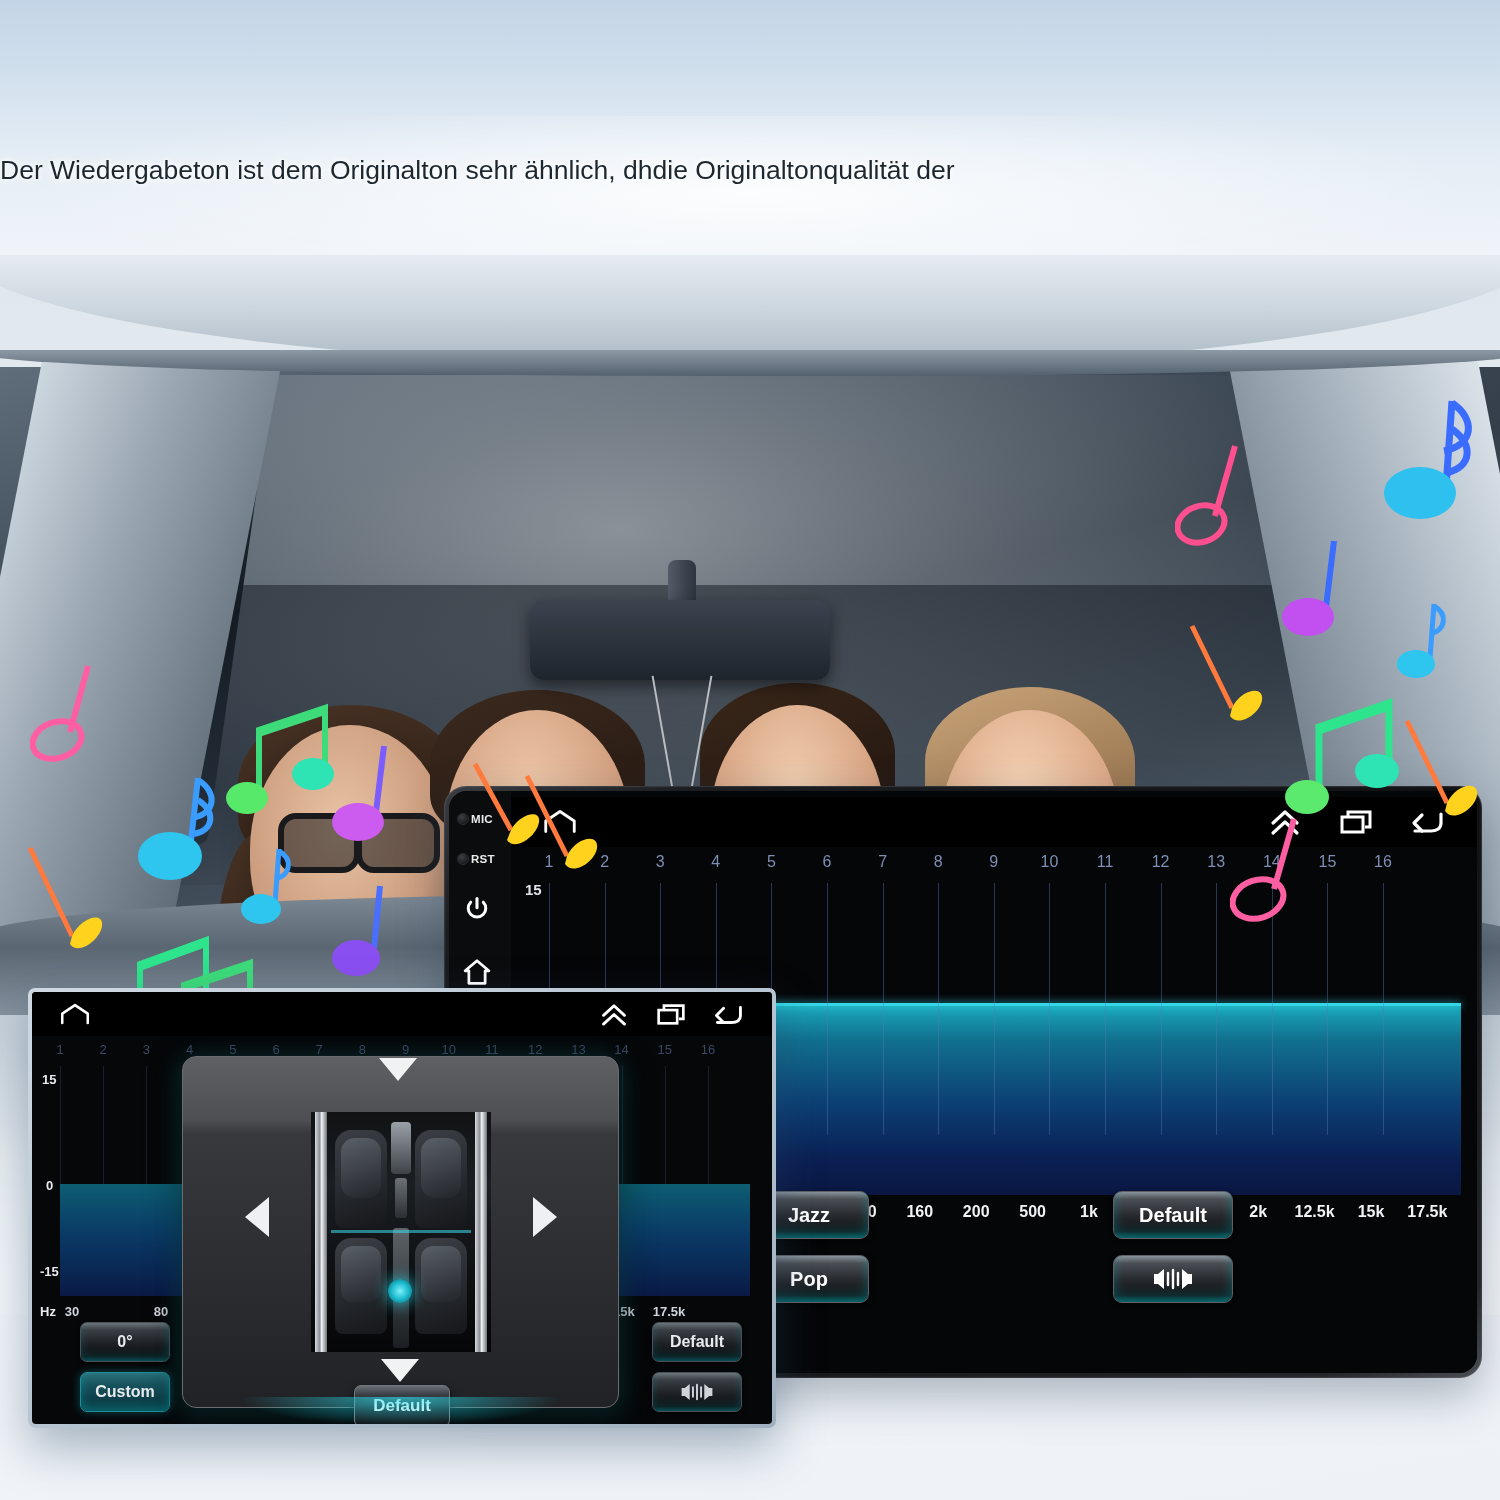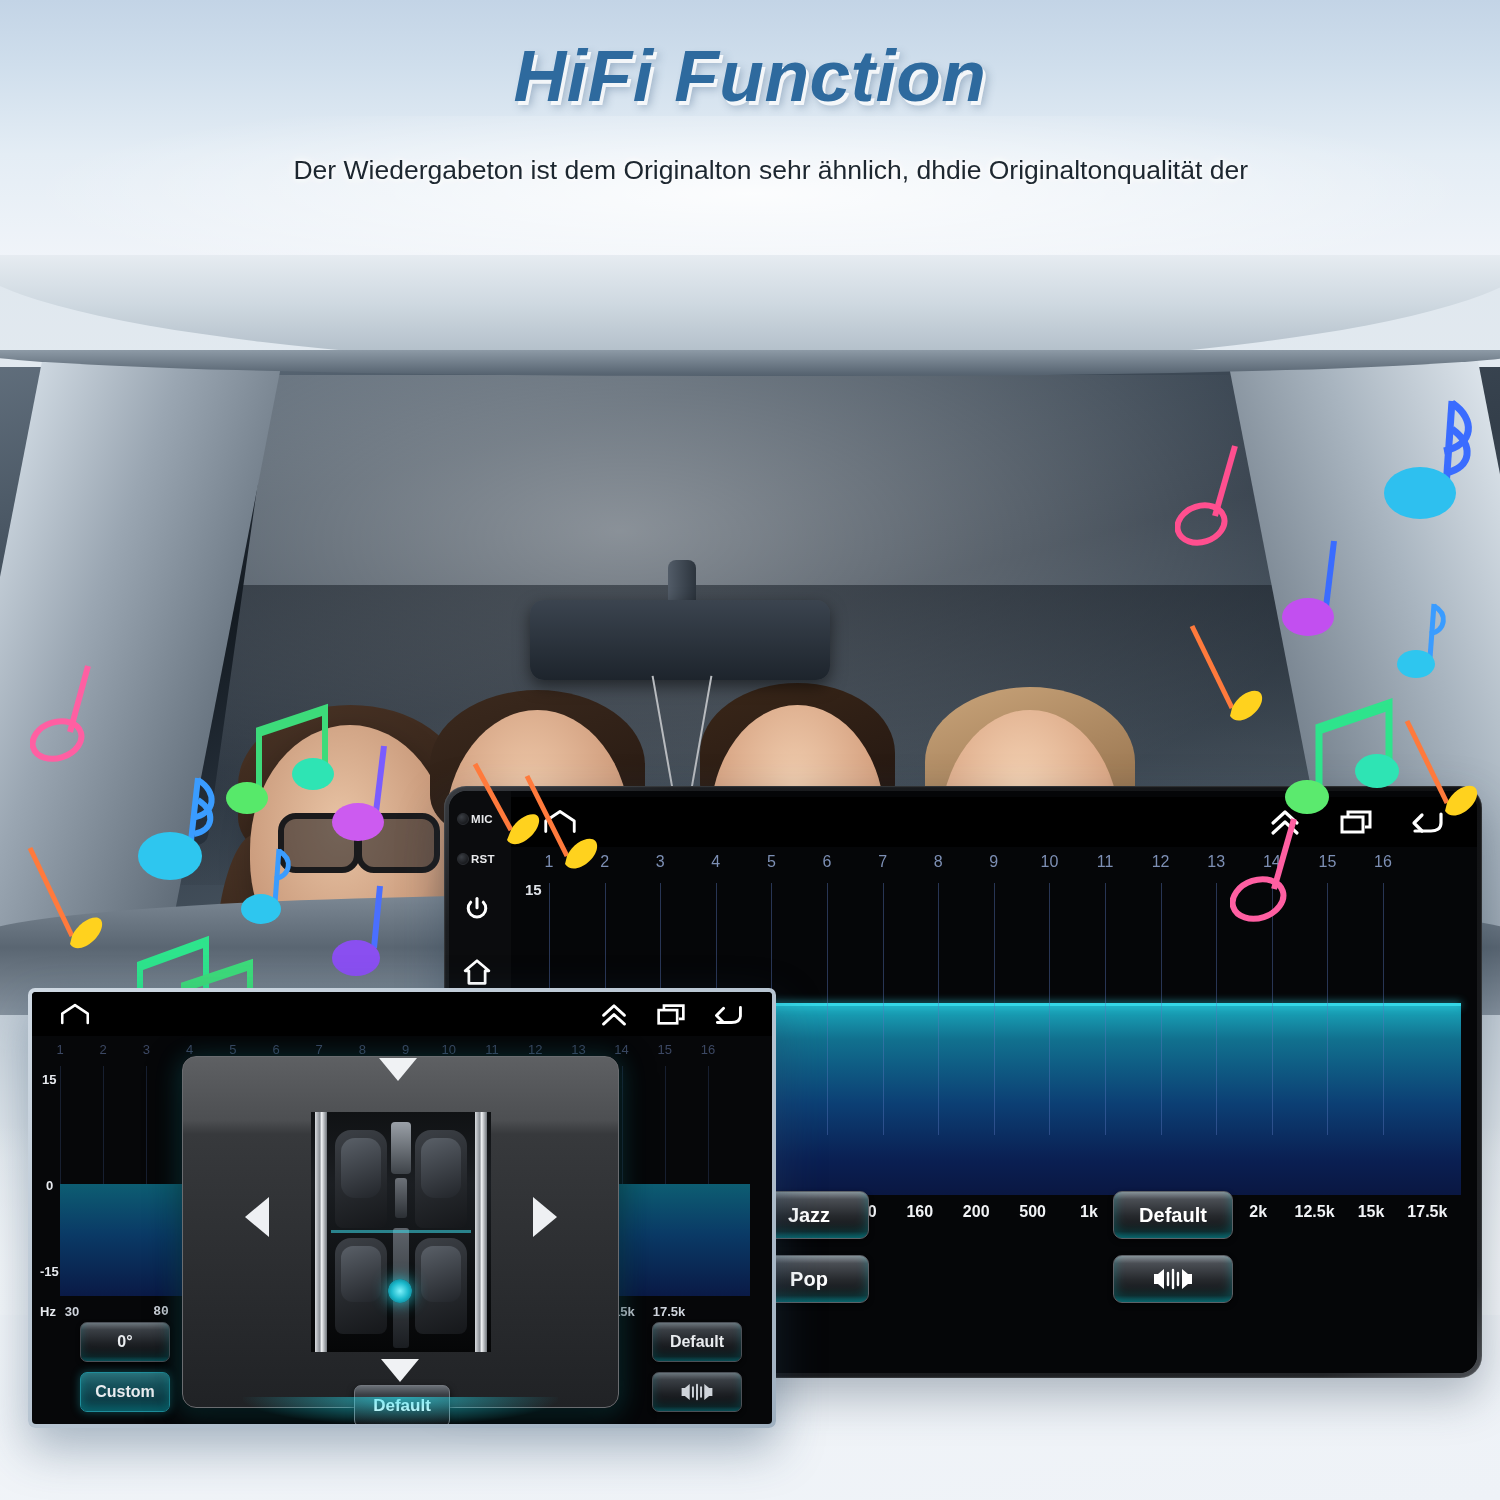--- a/index.html
+++ b/index.html
@@ -12,21 +12,21 @@
   #header{position:absolute;left:0;top:0;width:1500px;height:258px;
     background:linear-gradient(180deg,#c3d4e6 0%, #cfdeec 25%, #e4edf5 60%, #f0f4f9 100%);
     overflow:hidden;}
   #header:after{content:"";position:absolute;left:-5%;top:45%;width:110%;height:75%;
     background:radial-gradient(ellipse at 50% 40%, rgba(255,255,255,.85), rgba(255,255,255,0) 62%);}
   #title{position:absolute;left:0;top:34px;width:1500px;text-align:center;
     font-size:73px;font-weight:bold;font-style:italic;letter-spacing:.5px;
     color:#2e6a9e;
     text-shadow:3px 4px 0 rgba(255,255,255,.85), 5px 6px 9px rgba(90,120,150,.45);
     z-index:3;}
-  .subline{position:absolute;width:1248px;text-align:right;color:#1d2730;
+  .subline{position:absolute;width:1248px;text-align:left;color:#1d2730;
     font-size:26.5px;z-index:3;
     text-shadow:0 0 10px #ffffff,0 0 16px #ffffff,0 0 4px #ffffff;}
   #sub1{top:155px;}
   #sub2{top:203px;}
 
   
   #photo{position:absolute;left:0;top:255px;width:1500px;height:1060px;overflow:hidden;}
   .pl{position:absolute;}
   
   #sky{left:0;top:0;width:1500px;height:1060px;
@@ -215,21 +215,20 @@
   #dlgglow{position:absolute;left:60px;top:340px;width:315px;height:28px;
     background:radial-gradient(ellipse at 50% 0%, rgba(40,220,235,.65), rgba(40,220,235,0) 72%);}
   #centerdot{position:absolute;left:205px;top:222px;width:24px;height:24px;border-radius:50%;
     background:radial-gradient(circle,#7ff1fb 0%,#1bb9cc 50%,#0a5f6c 100%);
     box-shadow:0 0 16px rgba(45,220,235,.95);}
 </style>
 </head>
 <body>
 
 <div id="header">
-  <div id="title">HiFi Function</div>
   <div class="subline" id="sub1">Der Wiedergabeton ist dem Originalton sehr ähnlich, dhdie Originaltonqualität der</div>
 </div>
 
 <div id="photo">
   <div class="pl" id="sky"></div>
   <div class="pl" id="glass"></div>
   <div class="pl" id="glassglow"></div>
   <div class="pl" id="intdark"></div>
   <div class="pl person" id="p1hair"></div>
   <div class="pl person" id="p1hair2"></div>
@@ -611,21 +610,21 @@
           <div class="fbandgrid" style="left: 676px;"></div>
         </div>
       <div id="feqfill"></div>
       <div class="fscale" style="left:10px;top:36px">15</div>
       <div class="fscale" style="left:14px;top:142px">0</div>
       <div class="fscale" style="left:8px;top:228px">-15</div>
       <div class="fscale" style="left:8px;top:268px">Hz</div>
       <div id="front-freq-left">
           <div class="ffreq" style="left: 20px;">30</div>
           <div class="ffreq" style="left: 65px; margin-top: 29px;">60</div>
-          <div class="ffreq" style="left: 109px; font-family: Liberation Mono, monospace;">80</div>
+          <div class="ffreq" style="left: 109px;">80</div>
         </div>
       <div id="front-freq-right">
           <div class="ffreq" style="left: 527px;">12.5k</div>
           <div class="ffreq" style="left: 572px;">15k</div>
           <div class="ffreq" style="left: 617px;">17.5k</div>
         </div>
     </div>
 
     <div class="fbtn" style="left:48px;top:330px;width:88px;height:38px">0°</div>
     <div class="fbtn active" style="left:48px;top:380px;width:88px;height:38px">Custom</div>

